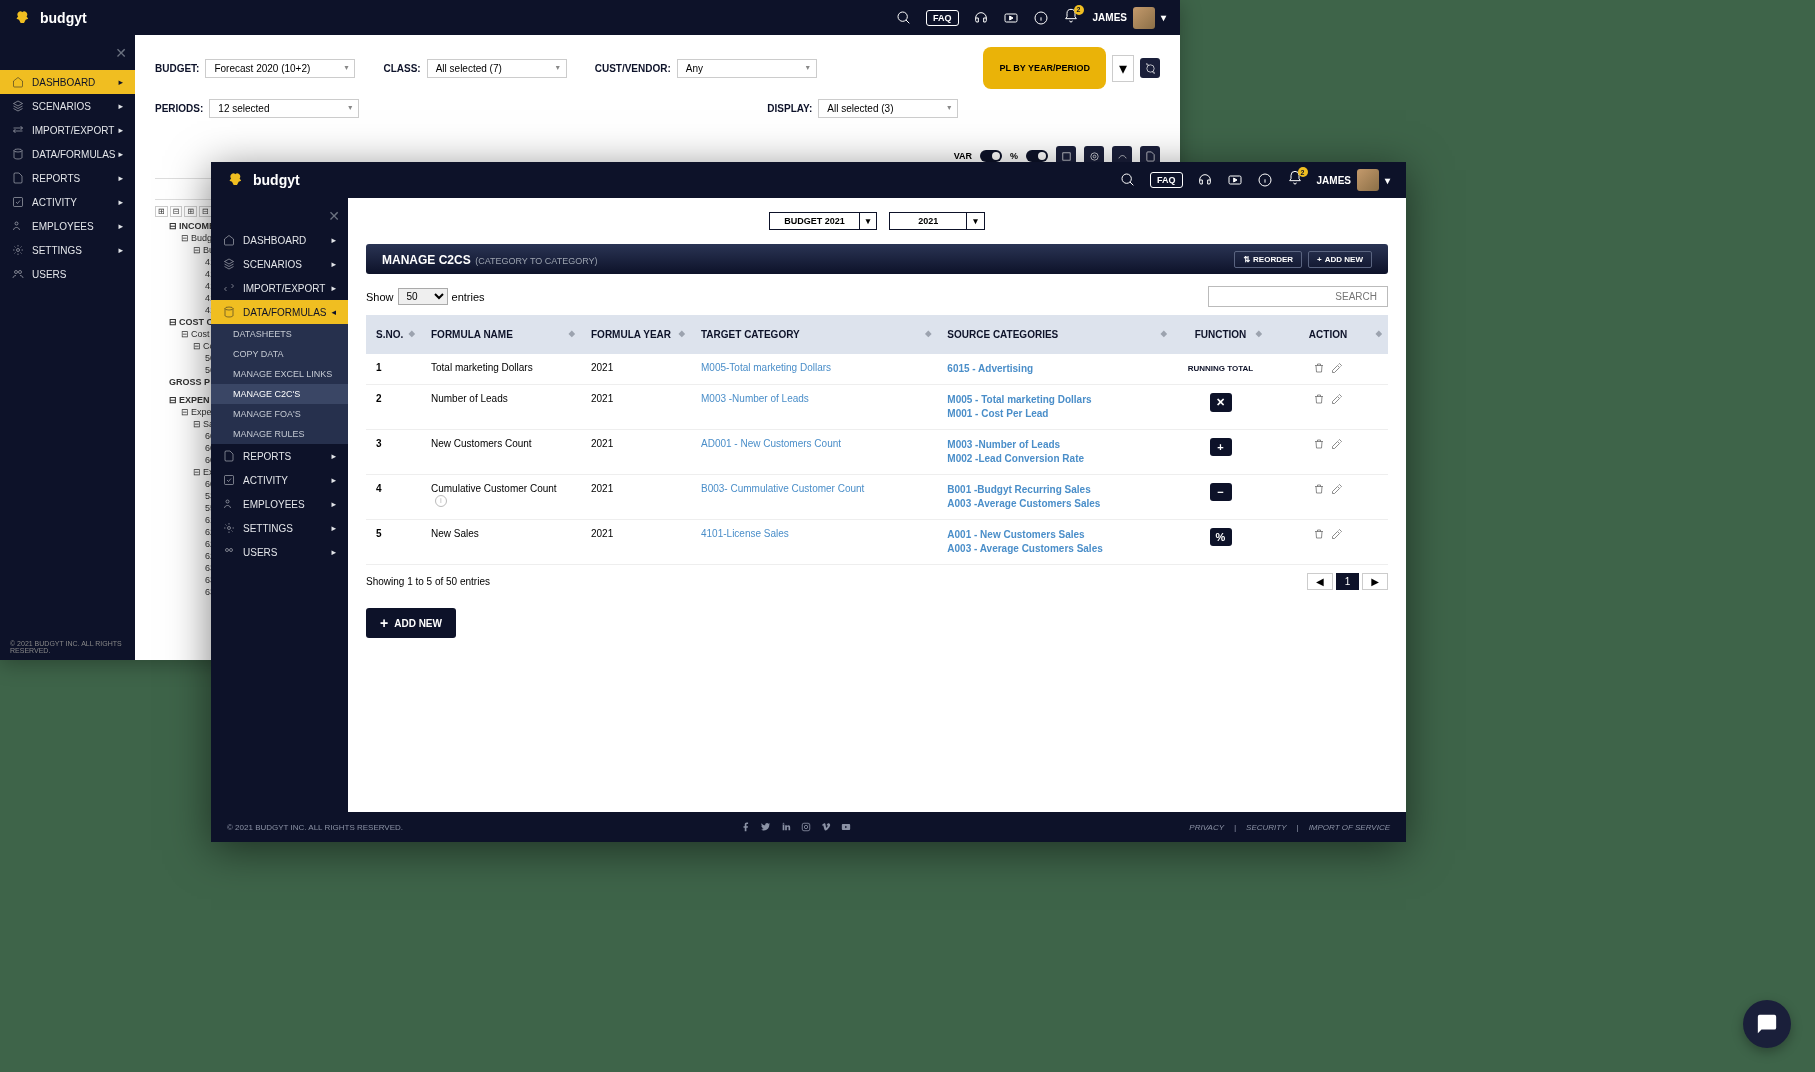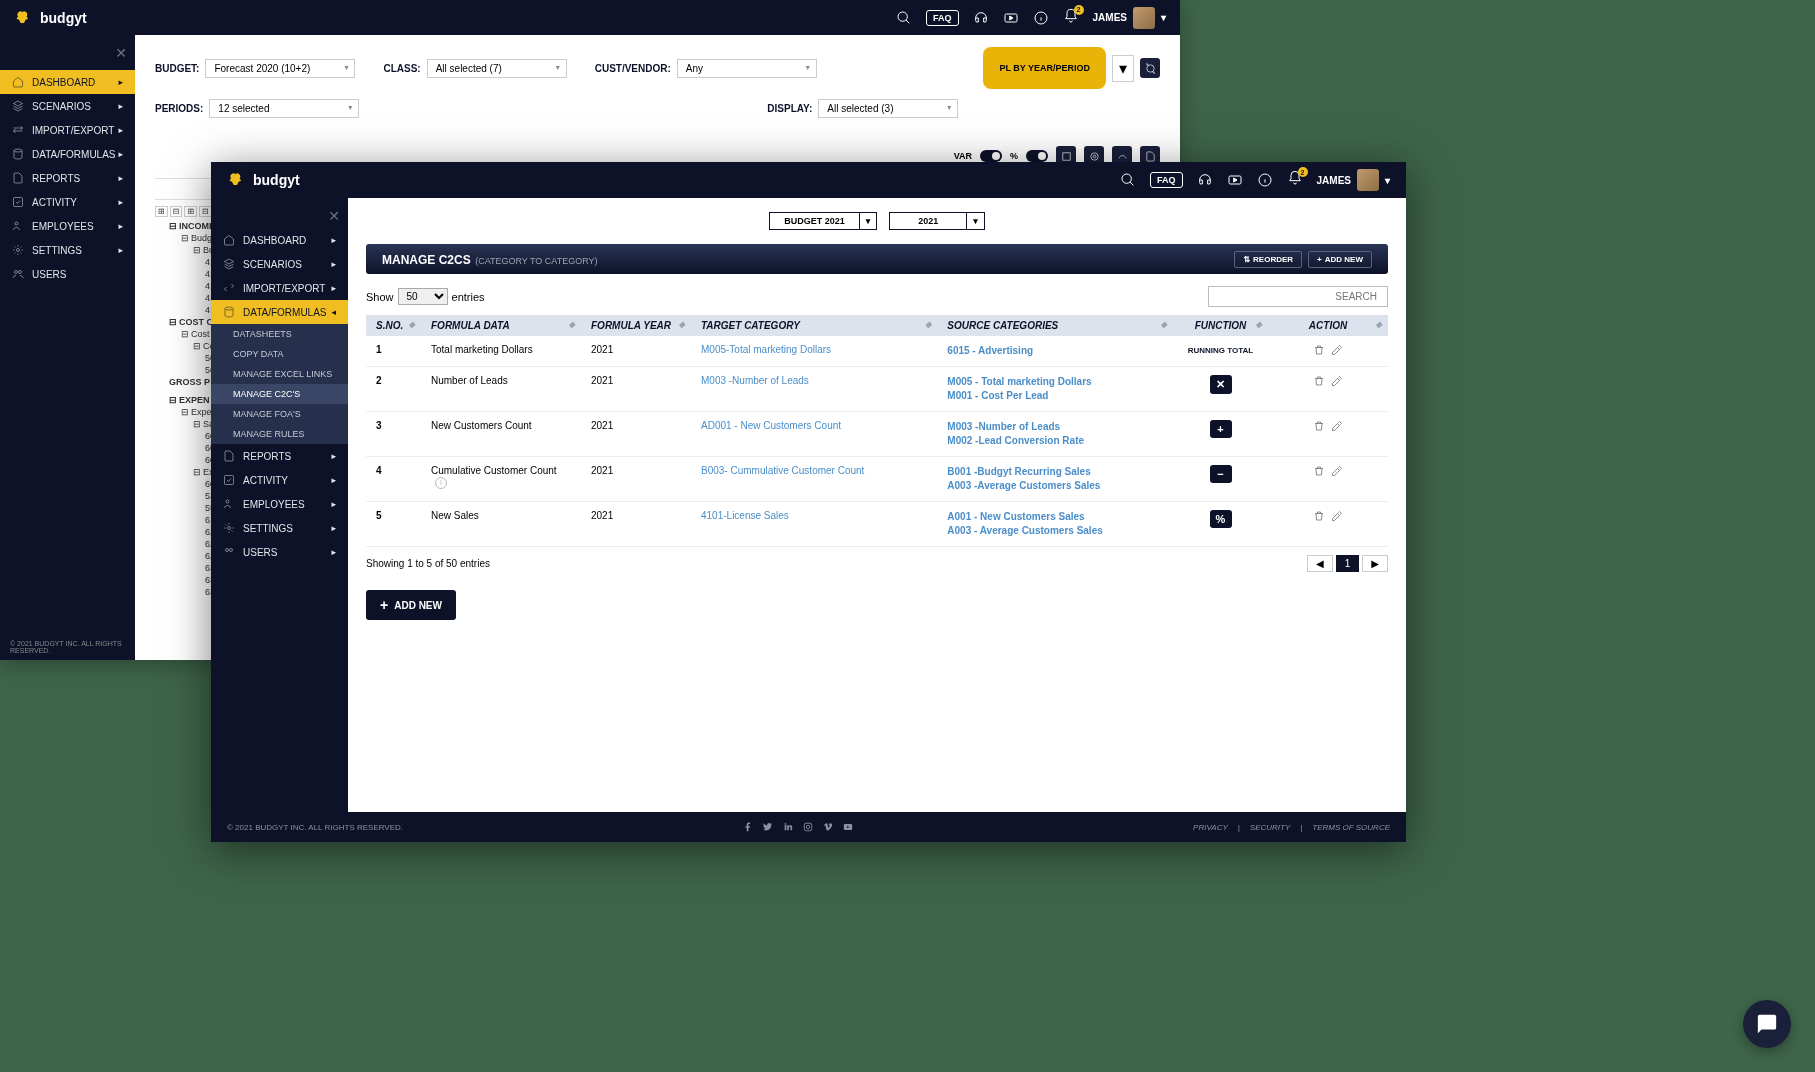--- a/index.html
+++ b/index.html
@@ -73,21 +73,21 @@
 .page-sub { color: #9ca3af; font-size: 9px; font-weight: 400; }
 .title-actions { display: flex; gap: 6px; }
 .title-btn { border: 1px solid #5a6480; color: #fff; font-size: 8px; font-weight: 600; padding: 3px 8px; border-radius: 2px; cursor: pointer; background: none; display: flex; align-items: center; gap: 3px; }
 
 .show-bar { display: flex; justify-content: space-between; align-items: center; margin-bottom: 8px; }
 .show-left { font-size: 11px; display: flex; align-items: center; gap: 4px; }
 .show-select { border: 1px solid #aaa; padding: 1px 12px 1px 4px; font-size: 10px; }
 .search-box { border: 1px solid #bbb; padding: 4px 10px; font-size: 10px; width: 180px; text-align: right; color: #999; }
 
 .dtable { width: 100%; border-collapse: collapse; font-size: 10px; }
-.dtable th { background: #dde3ed; padding: 5px 10px; text-align: left; font-weight: 700; font-size: 10px; color: #0d1229; position: relative; font-style: italic; }
+.dtable th { background: #dde3ed; padding: 14px 10px; text-align: left; font-weight: 700; font-size: 10px; color: #0d1229; position: relative; }
 .dtable th .sort { position: absolute; right: 6px; color: #9ca3af; font-size: 8px; }
 .dtable td { padding: 8px 10px; border-bottom: 1px solid #eee; vertical-align: top; }
 .dtable .sno { font-weight: 700; }
 .link { color: #4a8ec9; cursor: pointer; }
 .link-line { color: #4a8ec9; font-weight: 600; display: block; line-height: 1.4; }
 .func-cell { text-align: center; }
 .func-badge { background: #0d1229; color: #fff; padding: 3px 6px; border-radius: 3px; font-size: 11px; font-weight: 700; display: inline-block; min-width: 22px; text-align: center; }
 .func-text { font-size: 8px; font-weight: 700; color: #0d1229; }
 .action-cell { text-align: center; }
 .action-icon { width: 12px; height: 12px; margin: 0 2px; cursor: pointer; stroke: #666; fill: none; stroke-width: 1.5; display: inline-block; }
@@ -528,21 +528,21 @@
           <select class="show-select"><option>50</option></select>
           <span>entries</span>
         </div>
         <input class="search-box" placeholder="SEARCH" style="">
       </div>
 
       <table class="dtable">
         <thead>
           <tr>
             <th style="width:55px"><span>S.NO.</span><span class="sort">◆</span></th>
-            <th style="width:160px"><span>FORMULA DATA</span><span class="sort">◆</span></th>
+            <th style="width:160px"><span>FORMULA NAME</span><span class="sort">◆</span></th>
             <th style="width:110px"><span>FORMULA YEAR</span><span class="sort">◆</span></th>
             <th><span>TARGET CATEGORY</span><span class="sort">◆</span></th>
             <th><span>SOURCE CATEGORIES</span><span class="sort">◆</span></th>
             <th style="width:95px;text-align:center"><span>FUNCTION</span><span class="sort">◆</span></th>
             <th style="width:120px;text-align:center"><span>ACTION</span><span class="sort">◆</span></th>
           </tr>
         </thead>
         <tbody id="tbody">
             <tr>
     <td class="sno">1</td>
@@ -679,21 +679,21 @@
         </svg>
       <svg viewBox="0 0 24 24">
           <path d="M22 8c0-2-1-3-3-3H5C3 5 2 6 2 8v8c0 2 1 3 3 3h14c2 0 3-1 3-3V8zM10 15V9l5 3-5 3z"></path>
         </svg>
     </div>
     <div class="foot-links">
       <span>PRIVACY</span>
         <span>|</span>
       <span>SECURITY</span>
         <span>|</span>
-      <span>TERMS OF SOURCE</span>
+      <span>IMPORT OF SERVICE</span>
     </div>
   </div>
 </div>
 
 <div class="chat-bubble">
   <svg viewBox="0 0 24 24">
       <path d="M20 2H4a2 2 0 00-2 2v18l4-4h14a2 2 0 002-2V4a2 2 0 00-2-2z"></path>
     </svg>
 </div>
 

